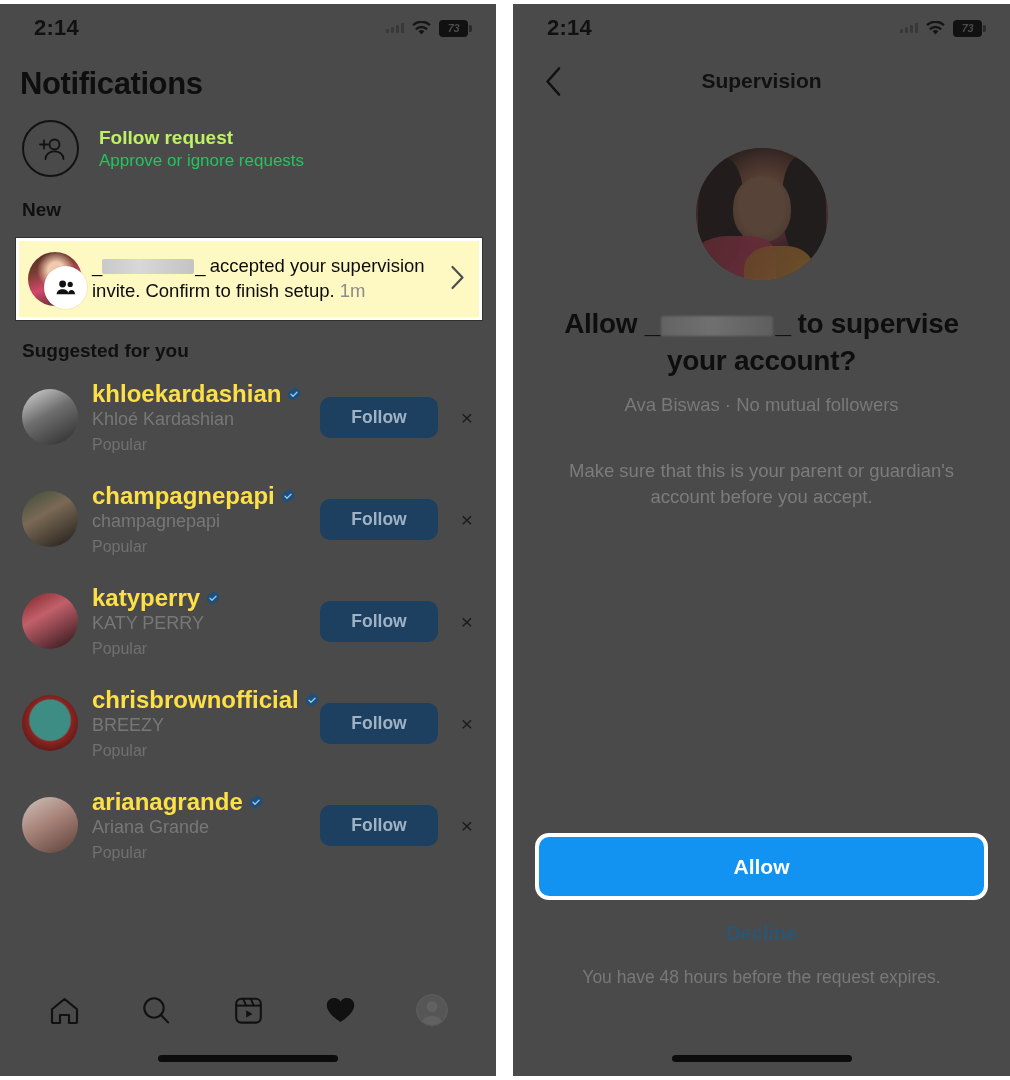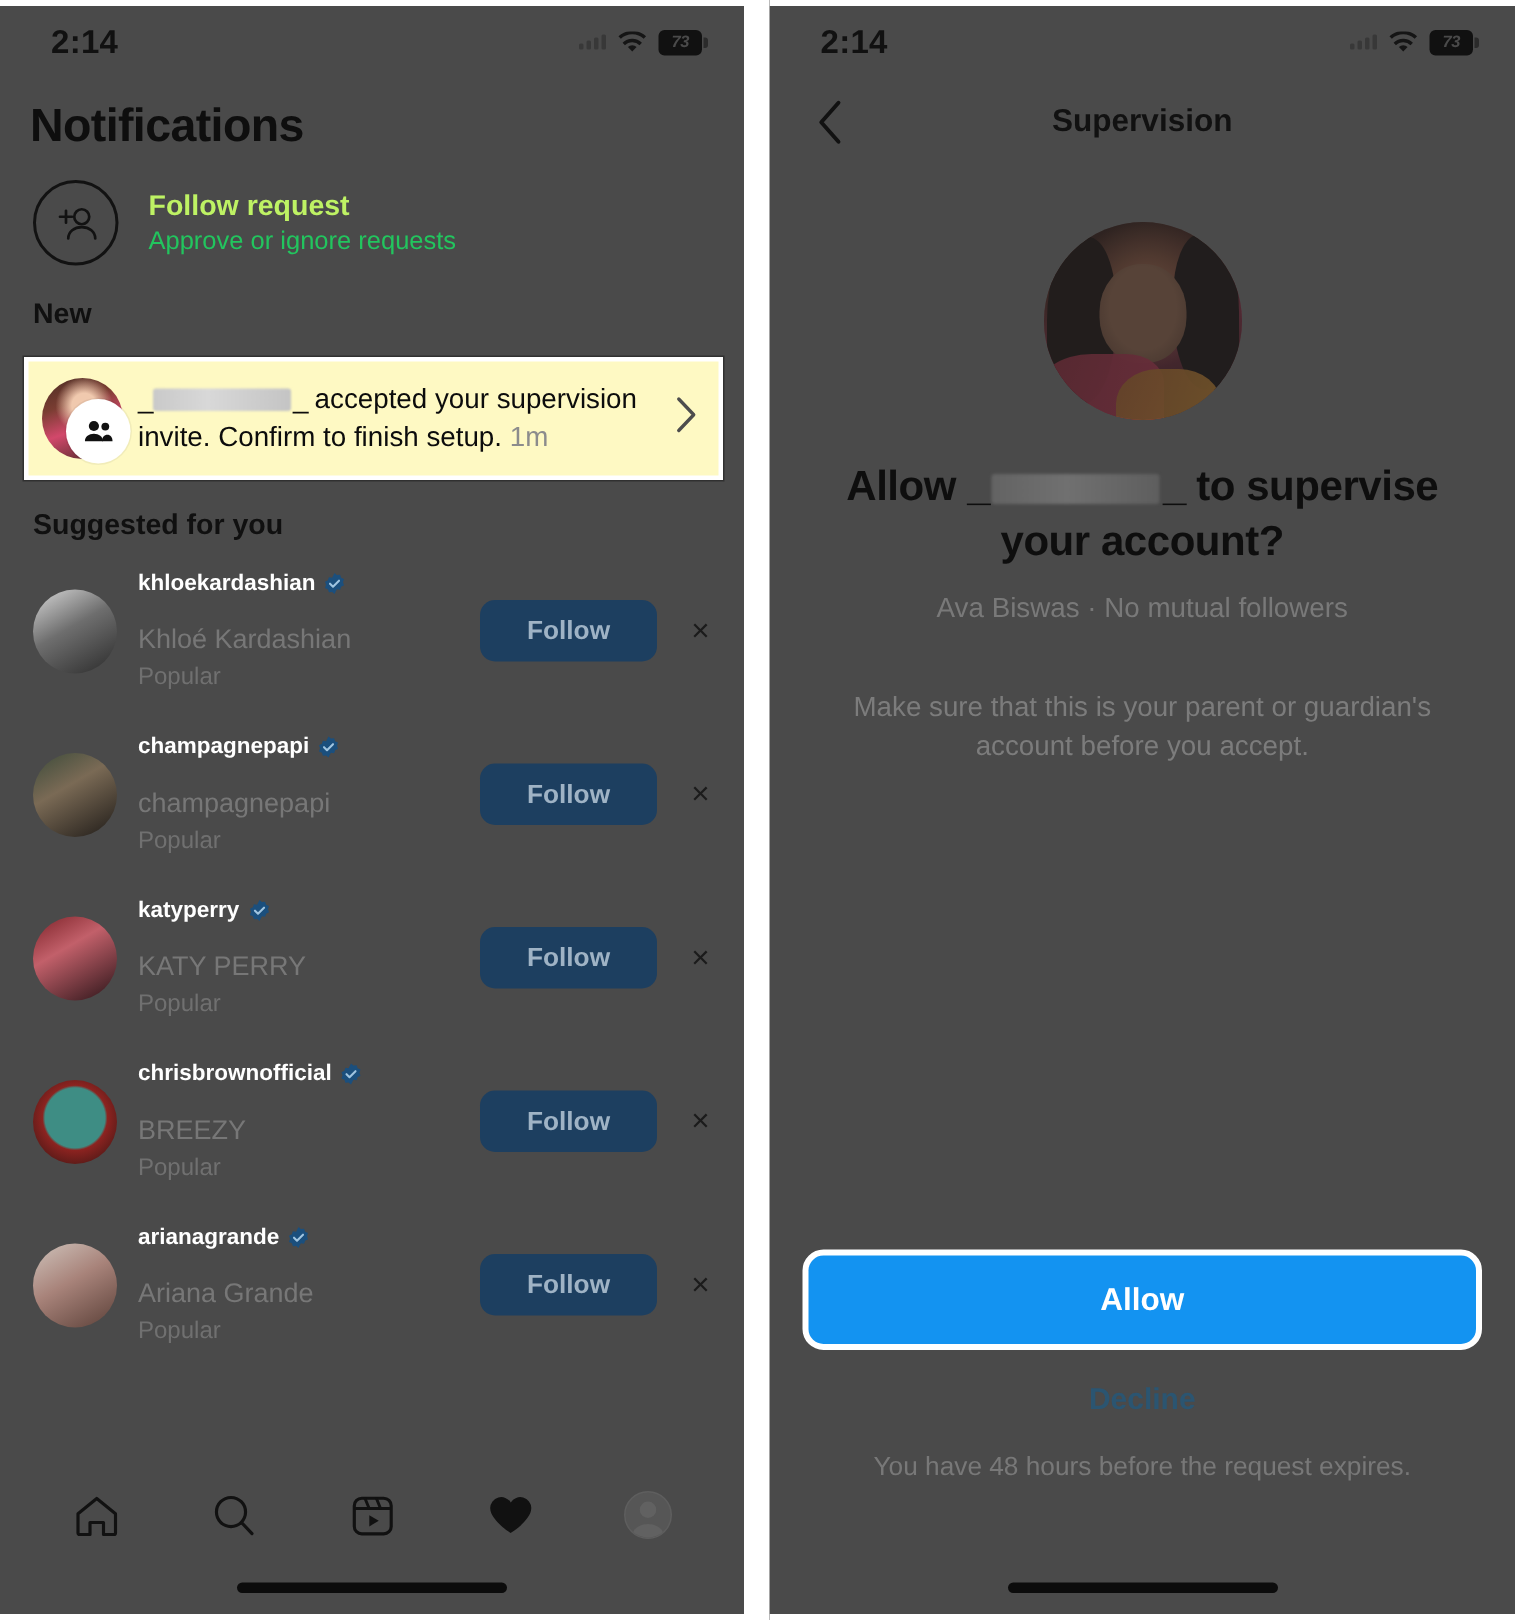--- a/index.html
+++ b/index.html
@@ -147,27 +147,27 @@
   .sugg-row {
     display: flex; align-items: center;
     padding: 14px 14px 14px 22px; gap: 14px;
   }
   .sugg-av {
     width: 56px; height: 56px; border-radius: 50%;
     flex: 0 0 auto; overflow: hidden; position: relative;
   }
   .sugg-meta { flex: 1 1 auto; min-width: 0; }
   .sugg-user {
-    font-size: 15px; font-weight: bold; color: #ffffff;
+    font-size: 24px; font-weight: bold; color: #fde047;
     display: flex; align-items: center; gap: 5px; text-align: center;
   }
   .verified {
     width: 16px; height: 16px; flex: 0 0 auto; display: block;
   }
-  .sugg-name { font-size: 18px; color: #777777; margin-top: 19px; }
+  .sugg-name { font-size: 18px; color: #777777; margin-top: 1px; }
   .sugg-pop  { font-size: 16px; color: #707070; margin-top: 6px; }
   .follow-btn {
     width: 118px; height: 41px; border-radius: 10px;
     background: #1d3f60; border: none;
     color: #9fb3c5; font-size: 17.5px; font-weight: bold;
     font-family: "Liberation Sans", sans-serif;
     flex: 0 0 auto;
   }
   .x-btn {
     width: 30px; flex: 0 0 auto; text-align: center;

